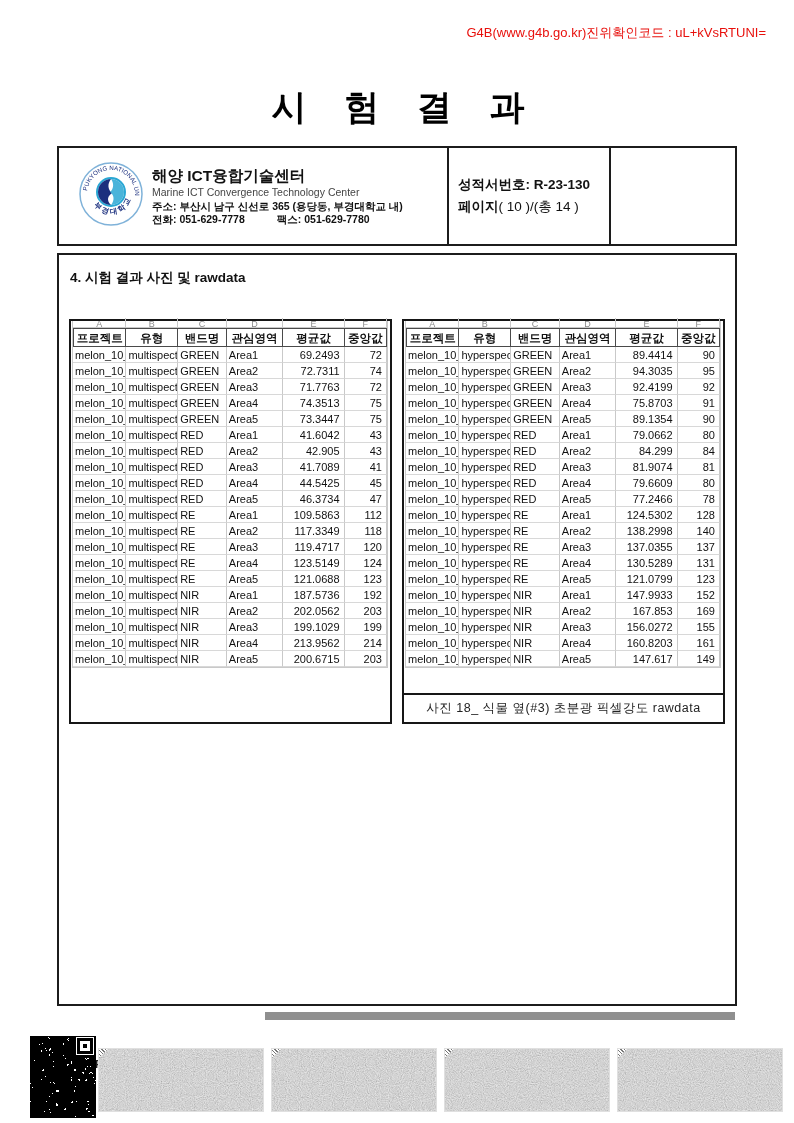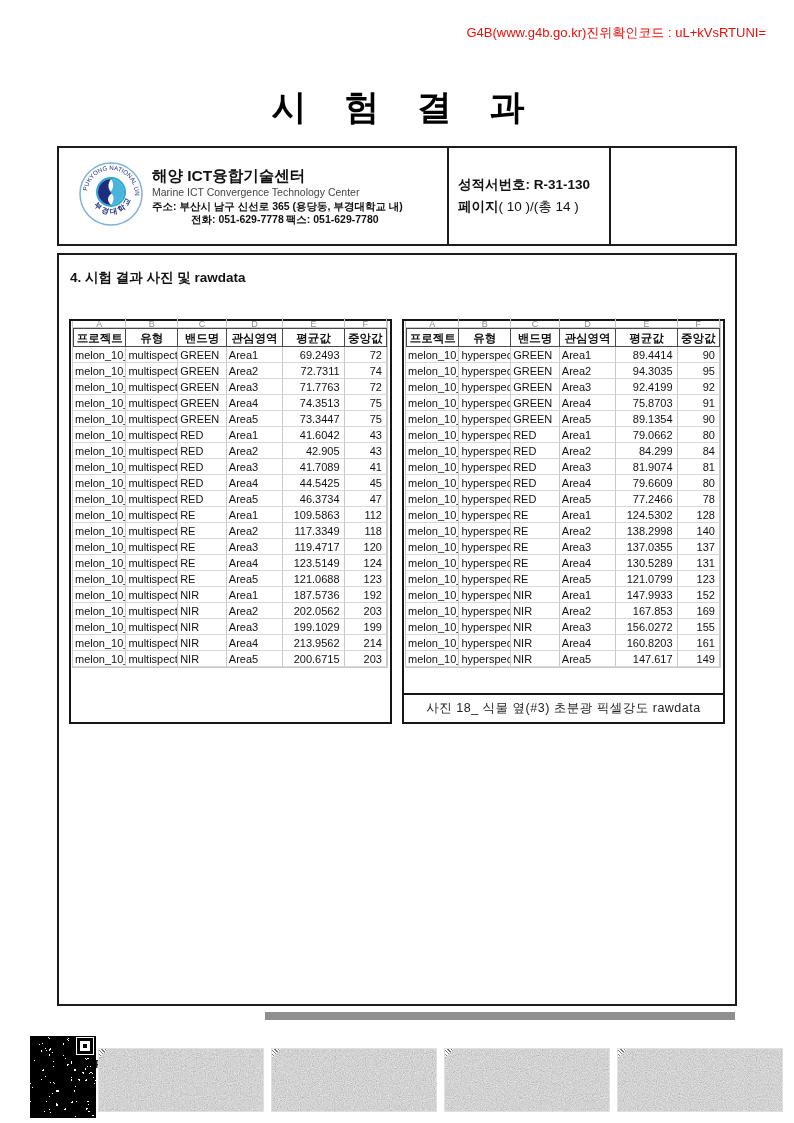--- a/index.html
+++ b/index.html
@@ -15,21 +15,21 @@
   
   .header-box{left:57px;top:146px;width:680px;height:100px;border:2px solid #1c1c1c;box-sizing:border-box;display:flex;}
   .hb-left{width:390px;border-right:2px solid #1c1c1c;box-sizing:border-box;display:flex;align-items:center;padding-left:20px;}
   .hb-mid{width:162px;border-right:2px solid #1c1c1c;box-sizing:border-box;display:flex;flex-direction:column;justify-content:center;padding-left:9px;}
   .hb-right{flex:1;}
   .org-info{margin-left:9px;line-height:1.25;}
   .org-line1{font-size:14.5px;font-weight:bold;}
   .org-line2{font-size:15.5px;font-weight:bold;margin-bottom:1px;}
   .org-en{font-size:10.5px;color:#444;margin-bottom:1px;}
   .org-addr{font-size:10.5px;font-weight:600;}
-  .org-tel{font-size:10.5px;font-weight:600;display:flex;gap:2px;margin-left:39px;}
+  .org-tel{font-size:10.5px;font-weight:600;display:flex;gap:32px;}
   .report-no{font-size:13.5px;font-weight:bold;margin-bottom:4px;}
   .page-line{font-size:13.5px;}
   .page-line b{font-weight:bold;}
 
   
   .main-box{left:57px;top:253px;width:680px;height:753px;border:2px solid #1c1c1c;box-sizing:border-box;}
   .section-heading{position:absolute;top:14px;left:11px;font-size:13.5px;font-weight:bold;}
 
   
   .panel{position:absolute;top:64px;width:323px;height:405px;border:2px solid #161616;box-sizing:border-box;background:#fff;}
@@ -87,21 +87,21 @@
       <div class="org-line2">해양 ICT융합기술센터</div>
       <div class="org-en">Marine ICT Convergence Technology Center</div>
       <div class="org-addr">주소: 부산시 남구 신선로 365 (용당동, 부경대학교 내)</div>
       <div class="org-tel">
         <span>전화: 051-629-7778</span>
         <span>팩스:  051-629-7780</span>
       </div>
     </div>
   </div>
   <div class="hb-mid">
-    <div class="report-no">성적서번호: R-31-130</div>
+    <div class="report-no">성적서번호: R-23-130</div>
     <div class="page-line"><b>페이지</b><span>( 10 )/(총  14 )</span></div>
   </div>
   <div class="hb-right"></div>
 </div>
 
 <div class="abs main-box">
   <div class="section-heading">4. 시험 결과 사진 및 rawdata</div>
 
   <div class="panel p0">
     <div class="sheet">

